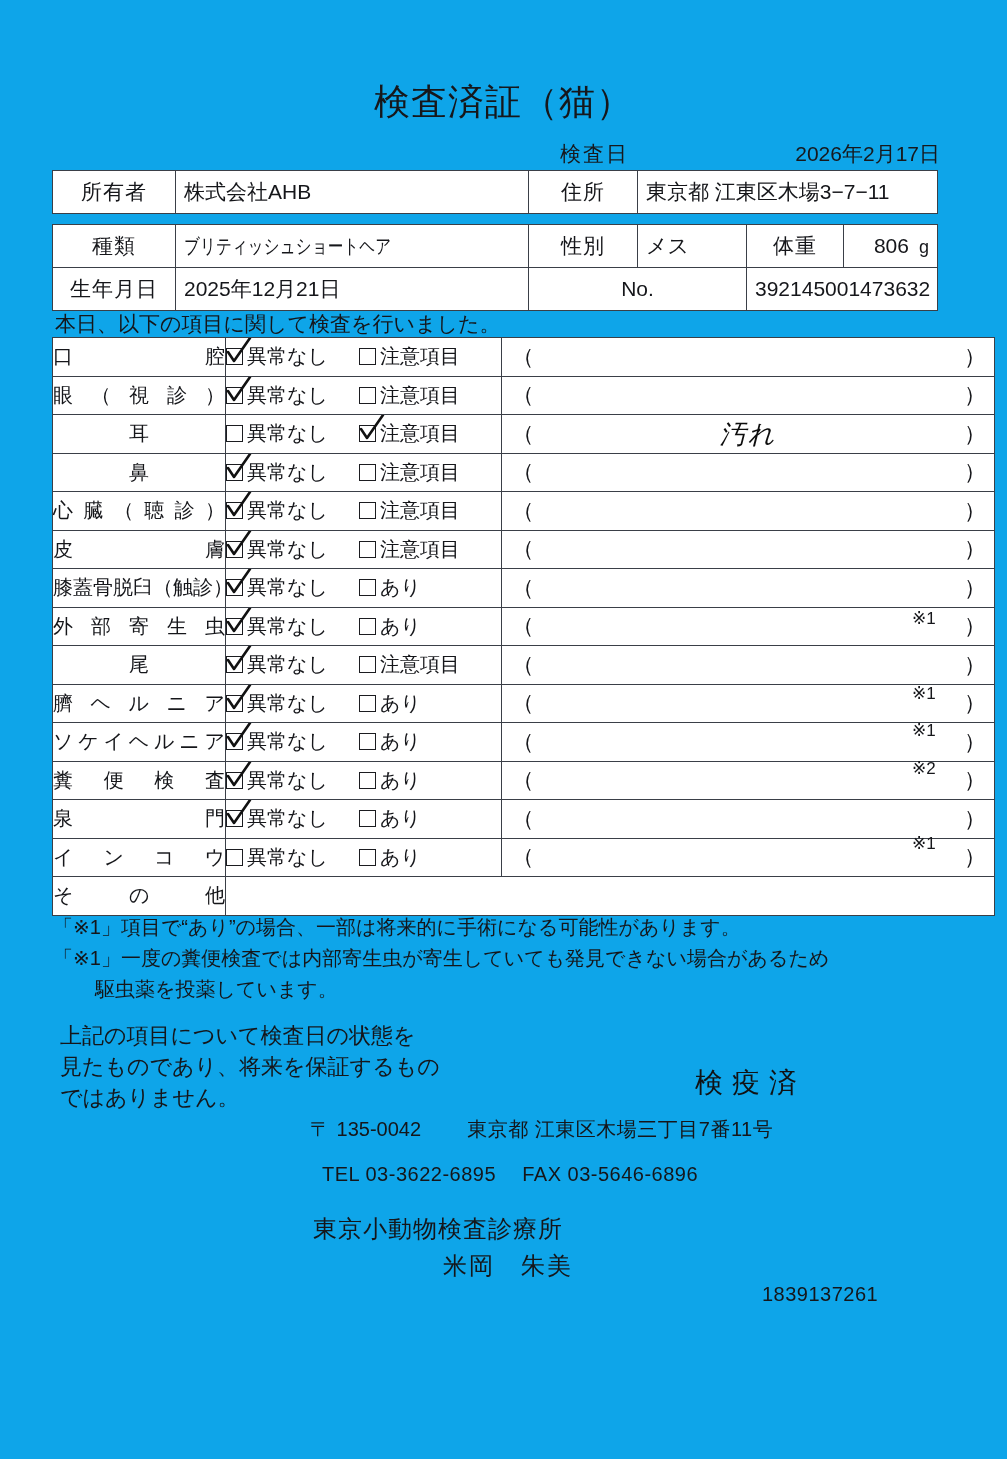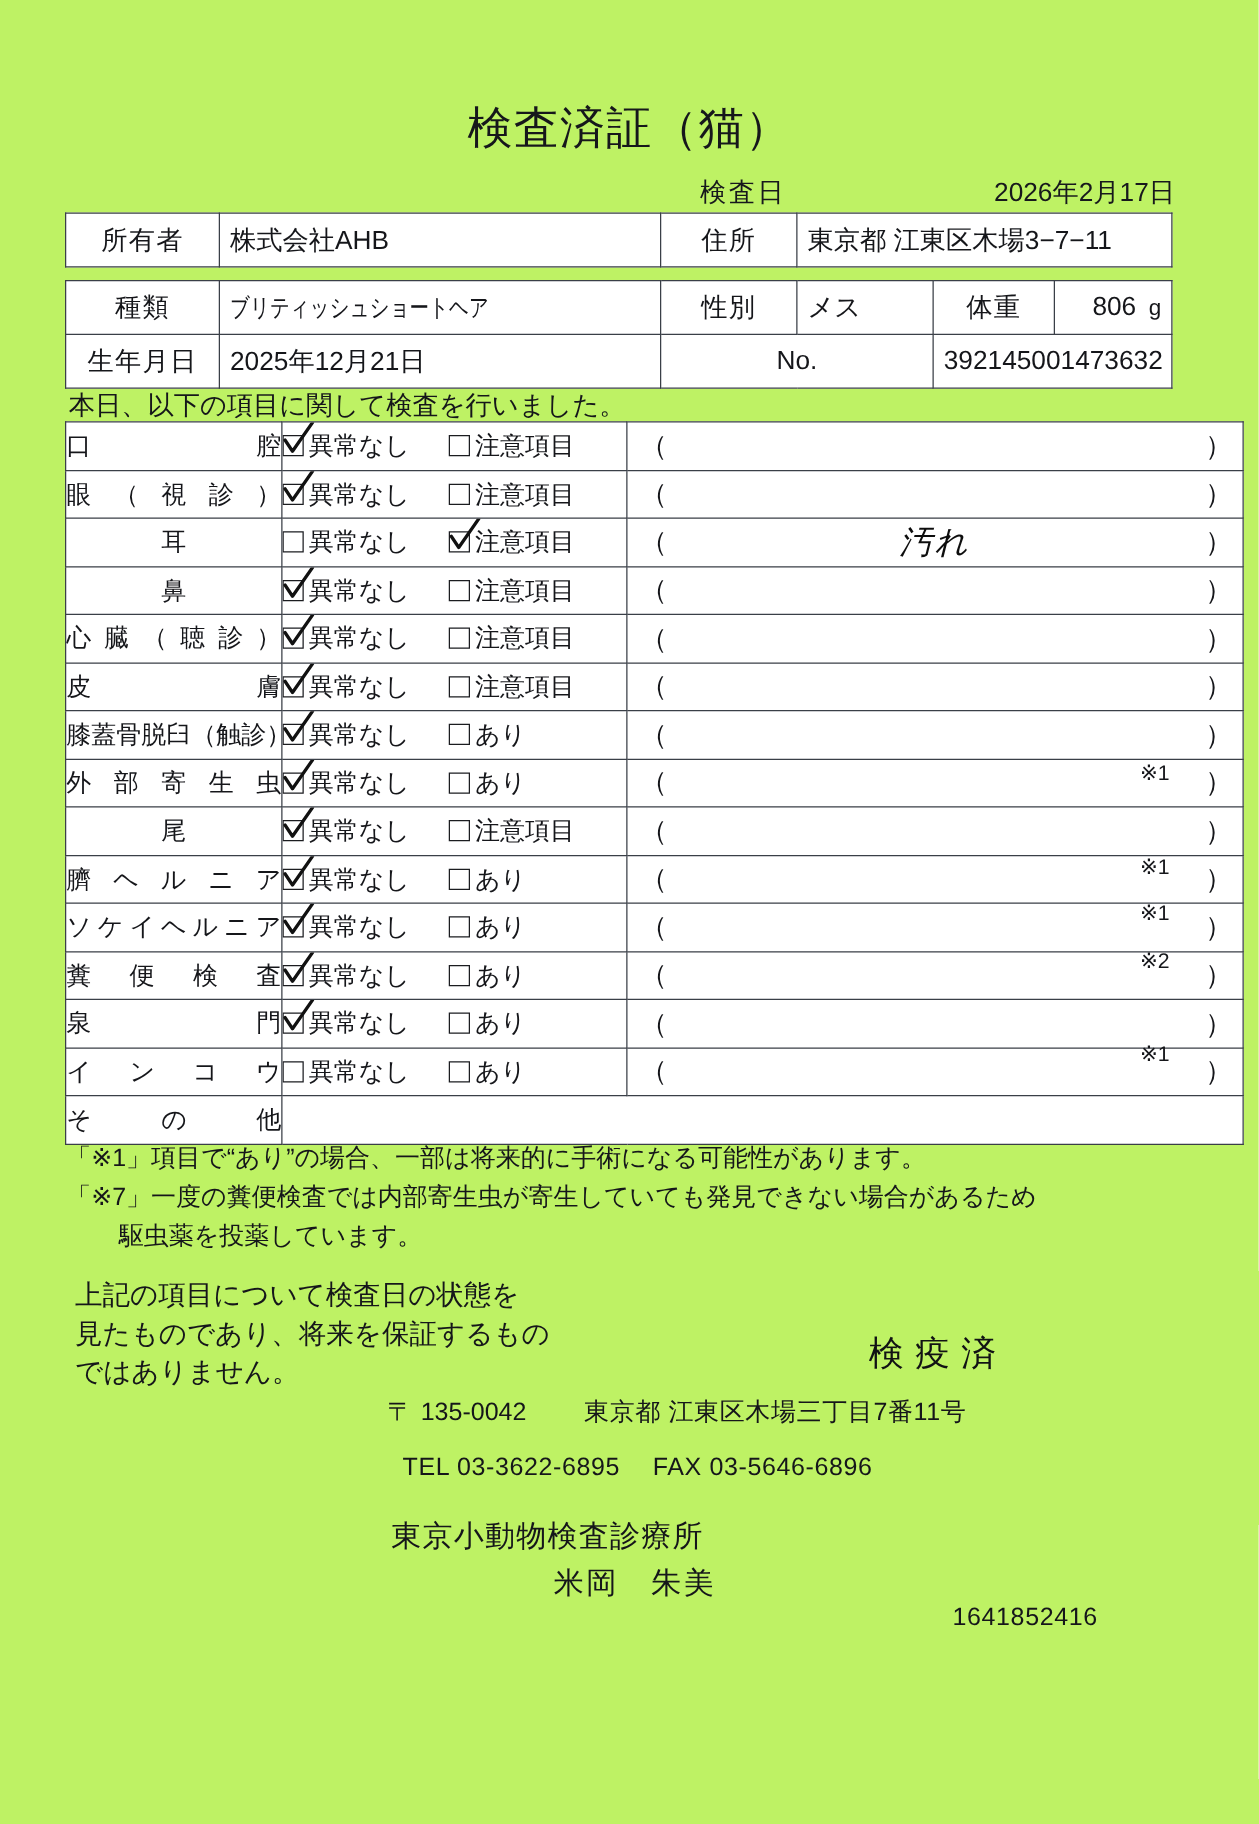--- a/index.html
+++ b/index.html
@@ -10,21 +10,21 @@
   body {
     font-family: "Liberation Sans", "DejaVu Sans", sans-serif;
     color: #141414;
     -webkit-font-smoothing: antialiased;
   }
   #page {
     position: relative;
     width: 1007px;
     height: 1459px;
     margin: 0 auto;
-    background: #bef264;
+    background: #0ea5e9;
     overflow: hidden;
   }
 
   
   .doc-title {
     position: absolute;
     left: 0;
     top: 78px;
     width: 1007px;
     text-align: center;
@@ -686,21 +686,21 @@
       <div class="ast-cell"></div>
       <div class="ast-cell">※1</div>
       <div class="ast-cell">※1</div>
       <div class="ast-cell">※2</div>
       <div class="ast-cell"></div>
       <div class="ast-cell">※1</div>
     </div>
 
   <div class="footnotes">
     <div>「※1」項目で“あり”の場合、一部は将来的に手術になる可能性があります。</div>
-    <div>「※7」一度の糞便検査では内部寄生虫が寄生していても発見できない場合があるため</div>
+    <div>「※1」一度の糞便検査では内部寄生虫が寄生していても発見できない場合があるため</div>
     <div class="footnote-indent">駆虫薬を投薬しています。</div>
   </div>
 
   <div class="disclaimer">
     <div>上記の項目について検査日の状態を</div>
     <div>見たものであり、将来を保証するもの</div>
     <div>ではありません。</div>
   </div>
 
   <div class="stamp">検疫済</div>
@@ -715,15 +715,15 @@
   <div class="tel-line">
     <span>TEL</span>
     <span>03-3622-6895</span>
     <span class="tel-gap"></span>
     <span>FAX</span>
     <span>03-5646-6896</span>
   </div>
 
   <div class="clinic-name">東京小動物検査診療所</div>
   <div class="vet-name">米岡　朱美</div>
-  <div class="serial">1641852416</div>
+  <div class="serial">1839137261</div>
 
 </div>
 
 </body></html>

